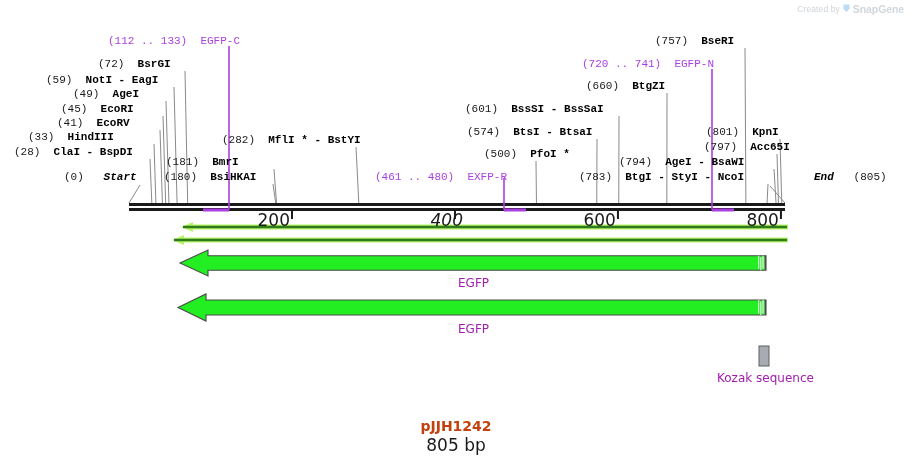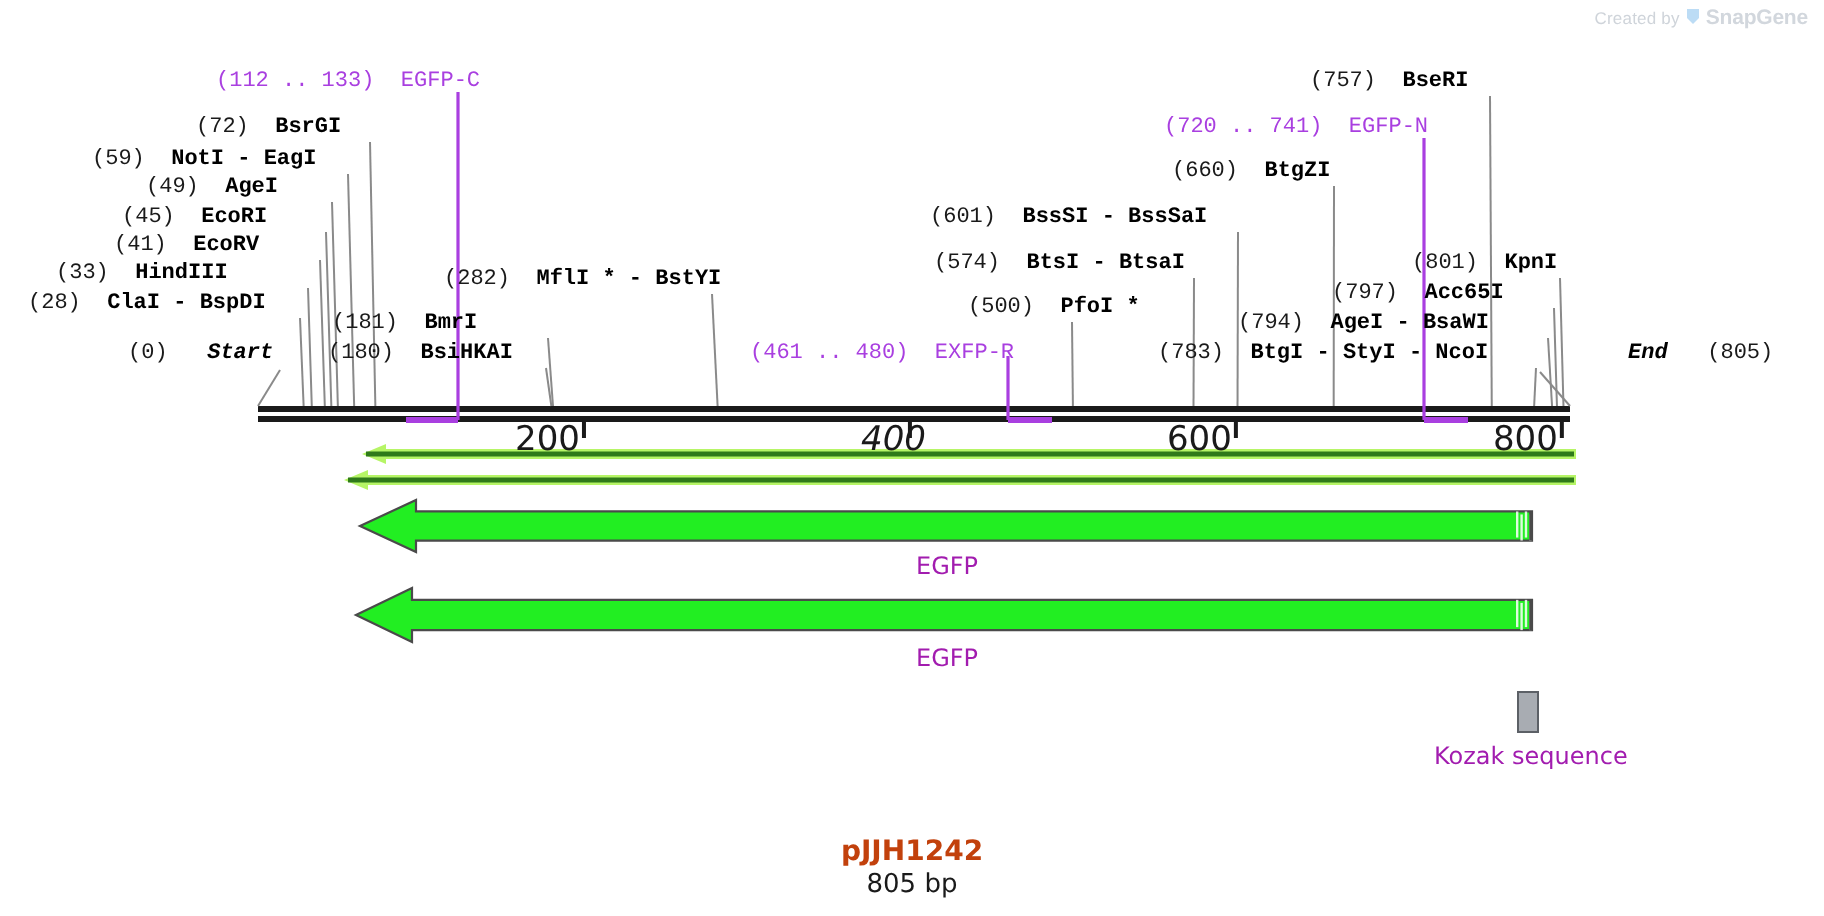--- a/index.html
+++ b/index.html
@@ -71,21 +71,21 @@
     font-family: "DejaVu Sans", sans-serif;
     font-weight: bold;
     font-size: 14px;
     color: #c2410c;
   }
   .subtitle {
     position: absolute;
     width: 100%;
     text-align: center;
     font-family: "DejaVu Sans", sans-serif;
-    font-size: 13px;
+    font-size: 17px;
     color: #1a1a1a;
   }
   .tick-num {
     position: absolute;
     font-family: "DejaVu Sans", sans-serif;
     font-size: 17px;
     color: #1a1a1a;
     transform: translateX(-100%);
   }
 </style>
@@ -175,21 +175,21 @@
       <div class="lbl" style="left: 98px; top: 58px;"><span class="pos">(72)&nbsp;&nbsp;</span><span class="enz">BsrGI</span></div>
       <div class="lbl" style="left: 164px; top: 171px;"><span class="pos">(180)&nbsp;&nbsp;</span><span class="enz">BsiHKAI</span></div>
       <div class="lbl" style="left: 166px; top: 156px;"><span class="pos">(181)&nbsp;&nbsp;</span><span class="enz">BmrI</span></div>
       <div class="lbl" style="left: 222px; top: 134px;"><span class="pos">(282)&nbsp;&nbsp;</span><span class="enz">MflI *</span><span class="sep">&nbsp;-&nbsp;</span><span class="enz">BstYI</span></div>
       <div class="lbl purple" style="left: 375px; top: 171px;"><span class="pos">(461 .. 480)&nbsp;&nbsp;</span><span class="enz">EXFP-R</span></div>
       <div class="lbl" style="left: 484px; top: 148px;"><span class="pos">(500)&nbsp;&nbsp;</span><span class="enz">PfoI *</span></div>
       <div class="lbl" style="left: 467px; top: 126px;"><span class="pos">(574)&nbsp;&nbsp;</span><span class="enz">BtsI</span><span class="sep">&nbsp;-&nbsp;</span><span class="enz">BtsaI</span></div>
       <div class="lbl" style="left: 465px; top: 103px;"><span class="pos">(601)&nbsp;&nbsp;</span><span class="enz">BssSI</span><span class="sep">&nbsp;-&nbsp;</span><span class="enz">BssSaI</span></div>
       <div class="lbl" style="left: 579px; top: 171px;"><span class="pos">(783)&nbsp;&nbsp;</span><span class="enz">BtgI</span><span class="sep">&nbsp;-&nbsp;</span><span class="enz">StyI</span><span class="sep">&nbsp;-&nbsp;</span><span class="enz">NcoI</span></div>
       <div class="lbl" style="left: 619px; top: 156px;"><span class="pos">(794)&nbsp;&nbsp;</span><span class="enz">AgeI</span><span class="sep">&nbsp;-&nbsp;</span><span class="enz">BsaWI</span></div>
-      <div class="lbl" style="left: 666px; top: 141px;"><span class="pos">(797)&nbsp;&nbsp;</span><span class="enz">Acc65I</span></div>
+      <div class="lbl" style="left: 666px; top: 141px; padding-left: 38px;"><span class="pos">(797)&nbsp;&nbsp;</span><span class="enz">Acc65I</span></div>
       <div class="lbl" style="left: 694px; top: 126px; margin-left: 12px;"><span class="pos">(801)&nbsp;&nbsp;</span><span class="enz">KpnI</span></div>
       <div class="lbl" style="left: 655px; top: 35px;"><span class="pos">(757)&nbsp;&nbsp;</span><span class="enz">BseRI</span></div>
       <div class="lbl" style="left: 586px; top: 80px;"><span class="pos">(660)&nbsp;&nbsp;</span><span class="enz">BtgZI</span></div>
       <div class="lbl purple" style="left: 108px; top: 35px;"><span class="pos">(112 .. 133)&nbsp;&nbsp;</span><span class="enz">EGFP-C</span></div>
       <div class="lbl purple" style="left: 582px; top: 58px;"><span class="pos">(720 .. 741)&nbsp;&nbsp;</span><span class="enz">EGFP-N</span></div>
       <div class="lbl" style="left: 64px; top: 171px;"><span class="pos">(0)&nbsp;&nbsp;&nbsp;</span><span class="term">Start</span></div>
       <div class="lbl" style="left: 782px; top: 171px; padding-left: 32px;"><span class="term">End</span><span class="pos">&nbsp;&nbsp;&nbsp;(805)</span></div>
       <div class="ft-name" style="left: 458px; top: 276px;">EGFP</div>
       <div class="ft-name" style="left: 458px; top: 322px;">EGFP</div>
       <div class="ft-name" style="left: 717px; top: 371px;">Kozak sequence</div>

